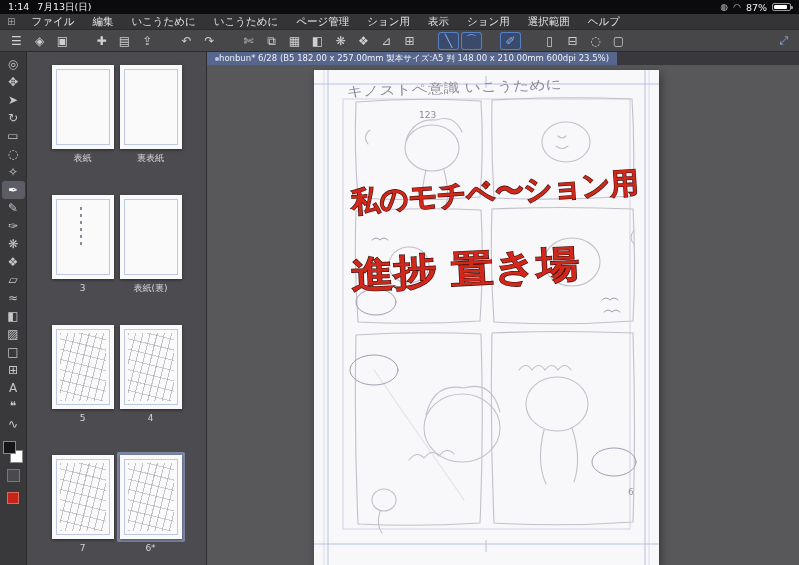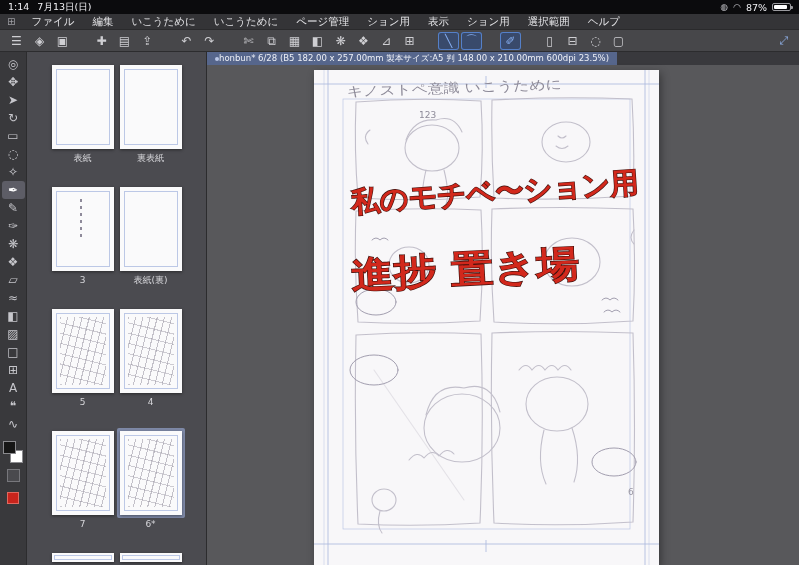--- a/index.html
+++ b/index.html
@@ -49,21 +49,21 @@
   .chip-main { position:absolute; left:0; top:0; width:13px; height:13px; background:#161616; border:1px solid #8a8a8e; }
   .chip-trans{ width:13px; height:13px; border:1px solid #77777c; background:#4a4a4e; margin-top:6px; }
   .chip-red  { width:12px; height:12px; background:#c8241c; border:1px solid #e0685f; margin-top:10px; }
 
   
   .pagepanel { width:180px; background:#4b4b50; display:flex; flex-direction:column; border-right:1px solid #2c2c2e; }
   .panel-header { height:15px; background:#3e3e43; color:#d8d8dc; font-size:10px;
                   display:flex; align-items:center; padding:0 6px; gap:4px; }
   .panel-header .chev { margin-left:auto; color:#a8a8ad; font-size:9px; }
   .thumbs { flex:1; overflow:hidden; padding-top:10px; display:flex; flex-direction:column;
-            align-items:center; gap:20px; }
+            align-items:center; gap:28px; }
   .spread { display:grid; grid-template-columns:68px 68px; justify-items:center; row-gap:1px; }
   .page-cell { padding:3px; border-radius:2px; }
   .page-cell.selected { background:#7e89a7; }
   .thumb { width:62px; height:84px; background:#fafafb; position:relative; box-shadow:0 1px 3px rgba(0,0,0,.45); }
   .thumb::before { content:""; position:absolute; inset:4px; border:1px solid #bcc8e6; }
   .sketch .thumb::after { content:""; position:absolute; inset:8px;
       background:
         repeating-linear-gradient(104deg, rgba(150,146,160,.55) 0 1px, transparent 1px 7px),
         repeating-linear-gradient(14deg,  rgba(150,146,160,.45) 0 1px, transparent 1px 10px); }
   .textpage .thumb::after { content:""; position:absolute; left:28px; top:12px; width:2px; height:40px;

